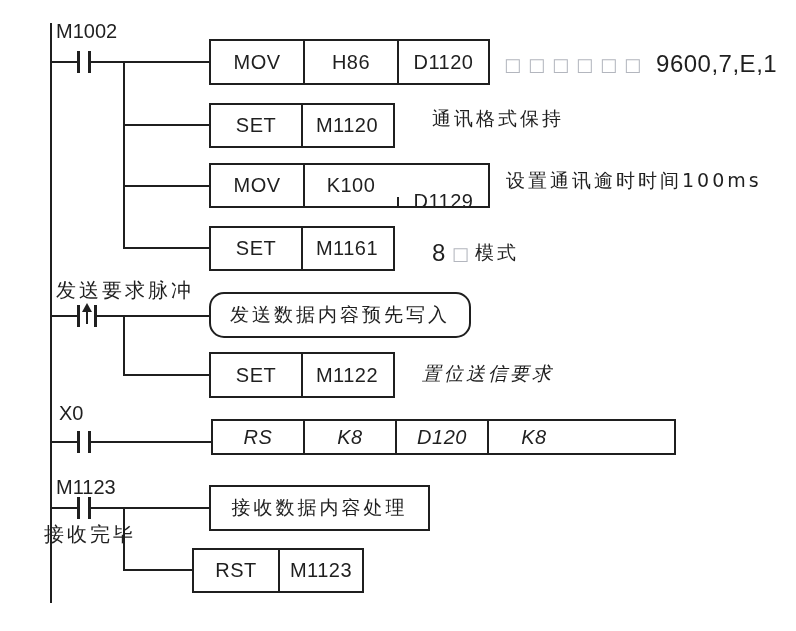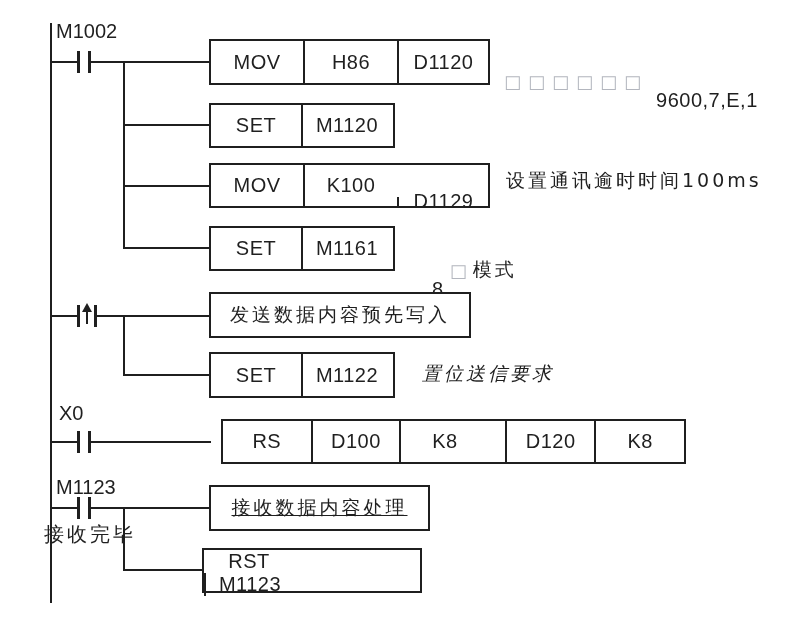--- a/index.html
+++ b/index.html
@@ -11,21 +11,21 @@
   .ibox{position:absolute;border:2px solid #1f1f1f;background:#ffffff;display:flex;
         align-items:stretch;box-sizing:border-box;}
   .cell{display:flex;align-items:center;justify-content:center;font-size:20px;
         letter-spacing:0.5px;white-space:nowrap;}
   .cell + .cell{border-left:2px solid #1f1f1f;}
   .cjk{font-family:"DejaVu Sans",sans-serif;letter-spacing:3px;font-size:19px;}
   .lbl{position:absolute;font-size:20px;white-space:nowrap;}
   .cmt{position:absolute;font-size:19px;white-space:nowrap;display:flex;align-items:center;}
   .tofu{color:#b3b6be;letter-spacing:7px;font-family:"DejaVu Sans",sans-serif;font-size:18px;}
   .tofu-one{color:#b3b6be;font-family:"DejaVu Sans",sans-serif;font-size:18px;margin:0 6px;}
-  .num{font-size:20px;letter-spacing:0.5px;margin-top:39px;}
+  .num{font-size:24px;letter-spacing:0.5px;}
   .arrow-tri{width:0;height:0;border-left:5px solid transparent;border-right:5px solid transparent;
              border-bottom:9px solid #1f1f1f;}
   .arrow-stem{width:2px;height:12px;background:#1f1f1f;margin-left:4px;}
 </style>
 </head>
 <body>
 
 <div id="canvas">
 
   <div class="wire-v" style="left:50px;top:23px;height:580px;"></div>
@@ -47,84 +47,85 @@
   </div>
   <div class="cmt" style="left:504px;top:50px;">
     <span class="tofu">□□□□□□</span>
     <span class="num" style="margin-left:8px;">9600,7,E,1</span>
   </div>
 
   <div class="ibox" style="left:209px;top:103px;width:186px;height:45px;">
     <div class="cell" style="width:90px;">SET</div>
     <div class="cell" style="width:88px;">M1120</div>
   </div>
+  <div class="cmt cjk" style="left:432px;top:106px;">通讯格式保持</div>
 
   <div class="ibox" style="left:209px;top:163px;width:281px;height:45px;">
     <div class="cell" style="width:92px;">MOV</div>
     <div class="cell" style="width:92px;">K100</div>
     <div class="cell" style="width:89px;margin-top:32px;">D1129</div>
   </div>
   <div class="cmt cjk" style="left:506px;top:168px;">设置通讯逾时时间100ms</div>
 
   <div class="ibox" style="left:209px;top:226px;width:186px;height:45px;">
     <div class="cell" style="width:90px;">SET</div>
     <div class="cell" style="width:88px;">M1161</div>
   </div>
   <div class="cmt" style="left:432px;top:239px;">
     <span class="num">8</span>
     <span class="tofu-one">□</span>
     <span class="cjk">模式</span>
   </div>
 
+  <div class="lbl cjk" style="left:56px;top:277px;">发送要求脉冲</div>
   <div class="wire-h" style="left:50px;top:315px;width:27px;"></div>
   <div class="cbar" style="left:77px;top:305px;"></div>
   <div class="cbar" style="left:94px;top:305px;"></div>
   <div style="position:absolute;left:82px;top:303px;">
     <div class="arrow-tri"></div>
       <div class="arrow-stem"></div>
   </div>
   <div class="wire-h" style="left:97px;top:315px;width:114px;"></div>
   <div class="wire-v" style="left:123px;top:315px;height:61px;"></div>
   <div class="wire-h" style="left:123px;top:374px;width:88px;"></div>
 
-  <div class="ibox" style="left:209px;top:292px;width:262px;height:46px;">
+  <div class="ibox" style="left:209px;top:292px;width:262px;height:46px;border-radius:15px;">
     <div class="cell cjk" style="width:100%;">发送数据内容预先写入</div>
   </div>
 
   <div class="ibox" style="left:209px;top:352px;width:186px;height:46px;">
     <div class="cell" style="width:90px;">SET</div>
     <div class="cell" style="width:88px;">M1122</div>
   </div>
   <div class="cmt cjk" style="left:422px;top:361px;font-style:italic;">置位送信要求</div>
 
   <div class="lbl" style="left:59px;top:402px;">X0</div>
   <div class="wire-h" style="left:50px;top:441px;width:27px;"></div>
   <div class="cbar" style="left:77px;top:431px;"></div>
   <div class="cbar" style="left:88px;top:431px;"></div>
   <div class="wire-h" style="left:91px;top:441px;width:120px;"></div>
 
-  <div class="ibox" style="left:221px;top:419px;width:465px;height:45px;">
+  <div class="ibox" style="left:211px;top:419px;width:465px;height:36px;font-style:italic;">
     <div class="cell" style="width:90px;">RS</div>
-    <div class="cell" style="width:89px;">D100</div>
     <div class="cell" style="width:90px;">K8</div>
-    <div class="cell" style="width:90px;margin-left:16px;">D120</div>
+    <div class="cell" style="width:90px;">D120</div>
     <div class="cell" style="width:90px;">K8</div>
   </div>
 
   <div class="lbl" style="left:56px;top:476px;">M1123</div>
   <div class="wire-h" style="left:50px;top:507px;width:27px;"></div>
   <div class="cbar" style="left:77px;top:497px;"></div>
   <div class="cbar" style="left:88px;top:497px;"></div>
   <div class="wire-h" style="left:91px;top:507px;width:120px;"></div>
   <div class="wire-v" style="left:123px;top:507px;height:64px;"></div>
   <div class="wire-h" style="left:123px;top:569px;width:88px;"></div>
   <div class="lbl cjk" style="left:44px;top:521px;">接收完毕</div>
 
   <div class="ibox" style="left:209px;top:485px;width:221px;height:46px;">
-    <div class="cell cjk" style="width:100%;text-decoration:underline;">接收数据内容处理</div>
+    <div class="cell cjk" style="width:100%;">接收数据内容处理</div>
   </div>
 
-  <div class="ibox" style="left:202px;top:548px;width:220px;height:45px;flex-direction:column;">
+  <div class="ibox" style="left:192px;top:548px;width:172px;height:45px;">
     <div class="cell" style="width:90px;">RST</div>
     <div class="cell" style="width:88px;">M1123</div>
   </div>
 
 </div>
 
 </body></html>

